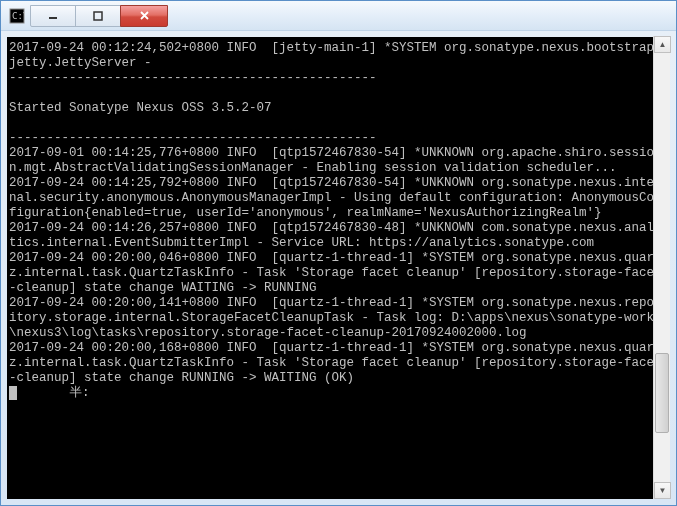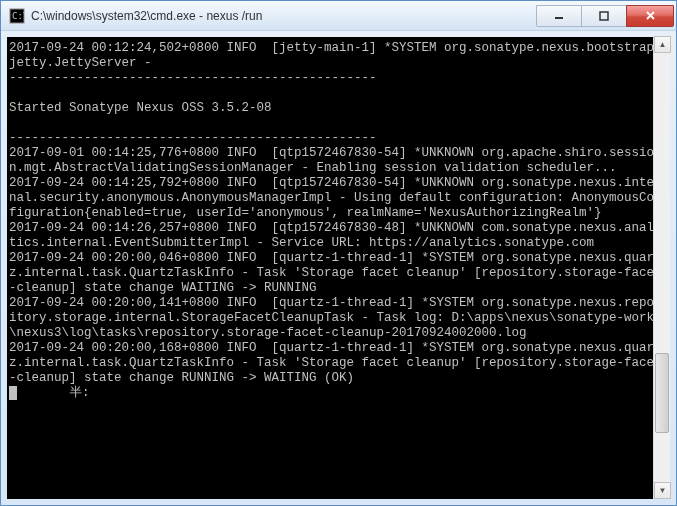--- a/index.html
+++ b/index.html
@@ -139,21 +139,20 @@
 <body>
 
 <div class="window">
   <div class="titlebar">
     <div class="title-icon">
       <svg width="16" height="16" viewBox="0 0 16 16">
         <rect x="1" y="1" width="14" height="14" fill="#000" stroke="#888" stroke-width="1"></rect>
         <text x="3" y="11" font-size="9" fill="#c0c0c0" font-family="monospace">C:\</text>
       </svg>
     </div>
-    <div class="title-text">C:\windows\system32\cmd.exe - nexus  /run</div>
     <div class="window-controls">
       <div class="win-btn minimize">
         <svg width="10" height="10" viewBox="0 0 10 10">
             <rect x="1" y="6" width="8" height="2" fill="#333"></rect>
           </svg>
       </div>
       <div class="win-btn maximize">
         <svg width="10" height="10" viewBox="0 0 10 10">
             <rect x="1" y="1" width="8" height="8" fill="none" stroke="#333" stroke-width="1.5"></rect>
           </svg>
@@ -162,21 +161,21 @@
         <svg width="11" height="11" viewBox="0 0 11 11">
             <path d="M2 2 L9 9 M9 2 L2 9" stroke="#fff" stroke-width="1.8"></path>
           </svg>
       </div>
     </div>
   </div>
 
   <div class="terminal"><span>2017-09-24 00:12:24,502+0800 INFO  [jetty-main-1] *SYSTEM org.sonatype.nexus.bootstrap.jetty.JettyServer -</span>
 <span>-------------------------------------------------</span>
 <span></span>
-<span>Started Sonatype Nexus OSS 3.5.2-08</span>
+<span>Started Sonatype Nexus OSS 3.5.2-07</span>
 <span></span>
 <span>-------------------------------------------------</span>
 <span>2017-09-01 00:14:25,776+0800 INFO  [qtp1572467830-54] *UNKNOWN org.apache.shiro.session.mgt.AbstractValidatingSessionManager - Enabling session validation scheduler...</span>
 <span>2017-09-24 00:14:25,792+0800 INFO  [qtp1572467830-54] *UNKNOWN org.sonatype.nexus.internal.security.anonymous.AnonymousManagerImpl - Using default configuration: AnonymousConfiguration{enabled=true, userId='anonymous', realmName='NexusAuthorizingRealm'}</span>
 <span>2017-09-24 00:14:26,257+0800 INFO  [qtp1572467830-48] *UNKNOWN com.sonatype.nexus.analytics.internal.EventSubmitterImpl - Service URL: https://analytics.sonatype.com</span>
 <span>2017-09-24 00:20:00,046+0800 INFO  [quartz-1-thread-1] *SYSTEM org.sonatype.nexus.quartz.internal.task.QuartzTaskInfo - Task 'Storage facet cleanup' [repository.storage-facet-cleanup] state change WAITING -&gt; RUNNING</span>
 <span>2017-09-24 00:20:00,141+0800 INFO  [quartz-1-thread-1] *SYSTEM org.sonatype.nexus.repository.storage.internal.StorageFacetCleanupTask - Task log: D:\apps\nexus\sonatype-work\nexus3\log\tasks\repository.storage-facet-cleanup-20170924002000.log</span>
 <span>2017-09-24 00:20:00,168+0800 INFO  [quartz-1-thread-1] *SYSTEM org.sonatype.nexus.quartz.internal.task.QuartzTaskInfo - Task 'Storage facet cleanup' [repository.storage-facet-cleanup] state change RUNNING -&gt; WAITING (OK)</span>
 <span class="cursor"></span><span>       半:</span></div>
 

